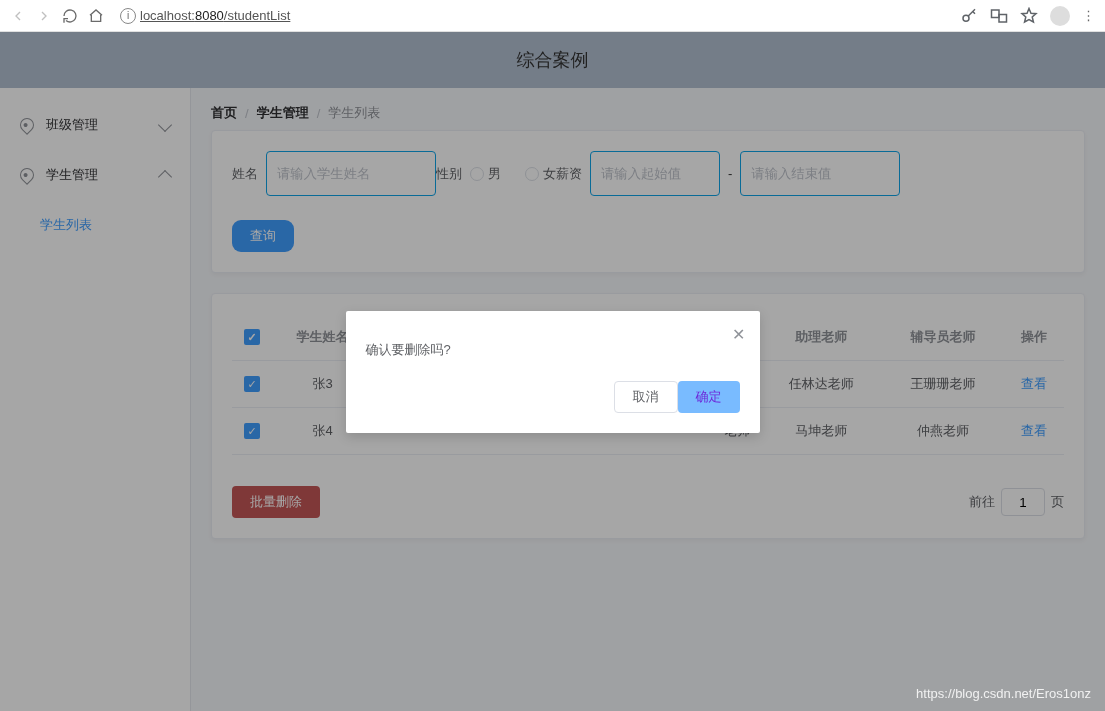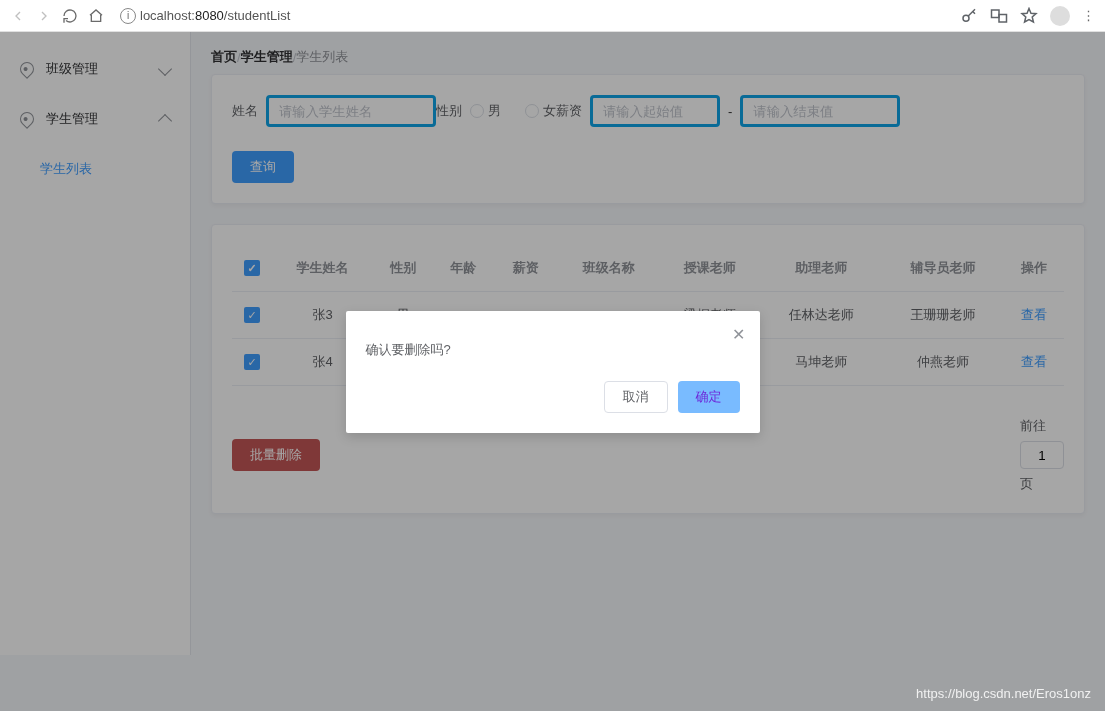--- a/index.html
+++ b/index.html
@@ -4,21 +4,21 @@
 <style>
 * { margin:0; padding:0; box-sizing:border-box; font-family:"Microsoft YaHei",Arial,sans-serif; }
 body { background:#fff; font-size:13px; color:#333; overflow:hidden; }
 
 
 .chrome { height:32px; display:flex; align-items:center; padding:0 8px; gap:6px; background:#fff; border-bottom:1px solid #e0e0e0; }
 .chrome .nav-icon { width:20px; height:20px; display:flex; align-items:center; justify-content:center; color:#6b6b6b; cursor:pointer; }
 .chrome .nav-icon.disabled { color:#c0c0c0; cursor:default; }
 .chrome .addr { flex:1; display:flex; align-items:center; gap:4px; padding:0 8px; color:#555; }
 .chrome .addr .info { width:16px; height:16px; border:1px solid #888; border-radius:50%; display:flex; align-items:center; justify-content:center; font-size:10px; color:#666; }
-.chrome .addr .url { color:#555; }
+.chrome .addr .url { color:#555;text-decoration:underline; }
 .chrome .addr .url .host { color:#222; }
 .chrome .right-icons { display:flex; align-items:center; gap:12px; color:#666; }
 .chrome .right-icons .avatar { width:20px; height:20px; background:#ddd; border-radius:50%; }
 .chrome .right-icons .dots { letter-spacing:2px; }
 
 
 .app { position:relative; height:679px; background:#f5f7fa; }
 .mask { position:absolute; inset:0; background:rgba(0,0,0,0.35); z-index:50; }
 .header { height:56px; background:#b3c0d1; display:flex; align-items:center; justify-content:center; color:#333; font-size:18px; }
 .body { display:flex; height:calc(100% - 56px); }
@@ -27,58 +27,58 @@
 .menu-item { display:flex; align-items:center; justify-content:space-between; padding:16px 20px; color:#303133; cursor:pointer; }
 .menu-item .left { display:flex; align-items:center; gap:12px; }
 .loc-icon { width:14px; height:14px; border:1.5px solid #909399; border-radius:50% 50% 50% 0; transform:rotate(-45deg); position:relative; }
 .loc-icon::after { content:""; position:absolute; width:4px; height:4px; background:#909399; border-radius:50%; top:3px; left:3px; }
 .chev { width:10px; height:10px; border-right:1.5px solid #909399; border-bottom:1.5px solid #909399; transform:rotate(45deg); }
 .chev.up { transform:rotate(-135deg); margin-top:4px; }
 .sub-item { padding:16px 20px 16px 40px; color:#303133; cursor:pointer; }
 .sub-item.active { color:#409eff; }
 
 .main { flex:1; border-left:1px solid #e4e7ed; padding:16px 20px; }
-.breadcrumb { display:flex; align-items:center; color:#303133; font-size:13px; margin-bottom:8px; }
+.breadcrumb { display:flex; align-items:center; gap:8px; color:#303133; font-size:13px; margin-bottom:8px; }
 .breadcrumb .sep { color:#c0c4cc; }
 .breadcrumb .strong { font-weight:600; }
 .breadcrumb .muted { color:#909399; }
 
 .card { background:#fff; border:1px solid #ebeef5; border-radius:4px; padding:20px; box-shadow:0 2px 4px rgba(0,0,0,0.04); }
 .card + .card { margin-top:20px; }
 
 .filter { display:flex; align-items:center; flex-wrap:wrap; gap:0; }
 .fld { display:flex; align-items:center; gap:8px; }
 .fld label { color:#606266; }
-.input { height:32px; border:3px solid #0ea5e9; border-radius:4px; padding:0 10px; background:#fff; color:#606266; }
+.input { height:45px; border:1px solid #0ea5e9; border-radius:4px; padding:0 10px; background:#fff; color:#606266; }
 .input::placeholder{color:#c0c4cc;}
 .radio { display:flex; align-items:center; gap:4px; color:#606266; }
 .radio .circle { width:14px; height:14px; border:1px solid #dcdfe6; border-radius:50%; }
 .btn { height:32px; padding:0 18px; border:none; border-radius:4px; cursor:pointer; font-size:13px; }
-.btn-primary { background:#409eff; color:#fff; }
+.btn-primary { background:#409eff; color:#fff;border-radius:9px; }
 .btn-danger { background:#c45656; color:#fff; }
 .btn-default { background:#fff; border:1px solid #dcdfe6; color:#606266; }
 .btn-primary-light { background:#79bbff; color:#6d28d9; }
 
 table { width:100%; border-collapse:collapse; }
 th,td { text-align:center; padding:14px 6px; color:#606266; font-size:13px; }
 th { color:#909399; font-weight:600; border-bottom:1px solid #ebeef5; }
 tbody tr { border-bottom:1px solid #ebeef5; }
 .cbx { width:16px; height:16px; background:#409eff; border-radius:2px; display:inline-flex; align-items:center; justify-content:center; }
 .cbx::after { content:"✓"; color:#fff; font-size:11px; }
 .link { color:#409eff; cursor:pointer; }
 
 .table-footer { display:flex; justify-content:space-between; align-items:center; margin-top:31px; }
-.pager { display:flex; align-items:flex-start; gap:6px; color:#606266;flex-direction:column; }
+.pager { display:flex; align-items:center; gap:6px; color:#606266; }
 .page-input { width:44px; height:28px; text-align:center; border:1px solid #dcdfe6; border-radius:4px; }
 
 
 .dialog { position:absolute; z-index:100; width:414px; background:#fff; border-radius:2px; left:50%; top:50%; transform:translate(-50%,-50%); box-shadow:0 4px 12px rgba(0,0,0,0.15); }
 .dialog .close { position:absolute; right:14px; top:14px; color:#909399; cursor:pointer; font-size:16px; }
 .dialog-body { padding:30px 20px 12px; color:#606266; }
-.dialog-footer { display:flex; justify-content:flex-end; gap:10px; padding:10px 20px 20px; }
+.dialog-footer { display:flex; justify-content:flex-end; gap:0; padding:10px 20px 20px; }
 
 .watermark { position:absolute; right:14px; bottom:10px; color:rgba(255,255,255,0.85); font-size:13px; z-index:60; }
 svg { display:block; }
 </style>
 </head>
 <body>
 
 <div class="chrome">
   <div class="nav-icon disabled">
     <svg width="16" height="16" viewBox="0 0 24 24" fill="none" stroke="currentColor" stroke-width="2">
@@ -126,20 +126,23 @@
       <svg width="18" height="18" viewBox="0 0 24 24" fill="none" stroke="#5f6368" stroke-width="2">
           <path d="M12 2l2.6 6.3 6.8.6-5.1 4.5 1.6 6.6L12 16.8 6.1 20l1.6-6.6L2.6 8.9l6.8-.6z"></path>
         </svg>
     </span>
     <span class="avatar"></span>
     <span class="dots">⋮</span>
   </div>
 </div>
 
 <div class="app">
+  <div class="header">
+    <span>综合案例</span>
+  </div>
   <div class="body">
     <div class="sidebar">
       <div class="menu-item">
         <span class="left">
             <span class="loc-icon"></span>
             <span>班级管理</span>
           </span>
         <span class="chev"></span>
       </div>
       <div class="menu-item">

